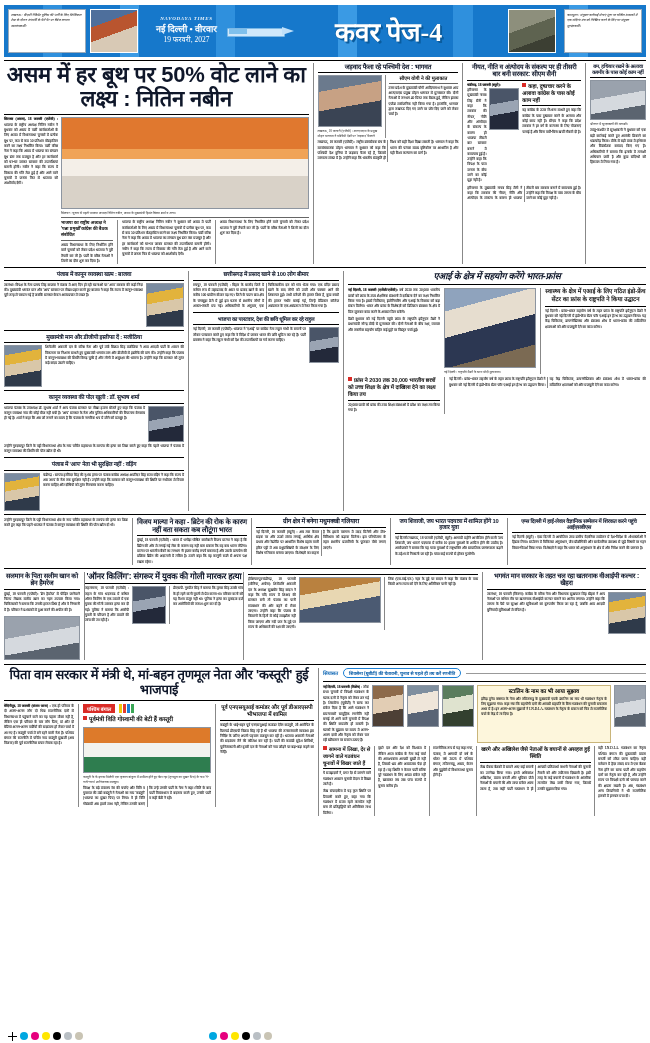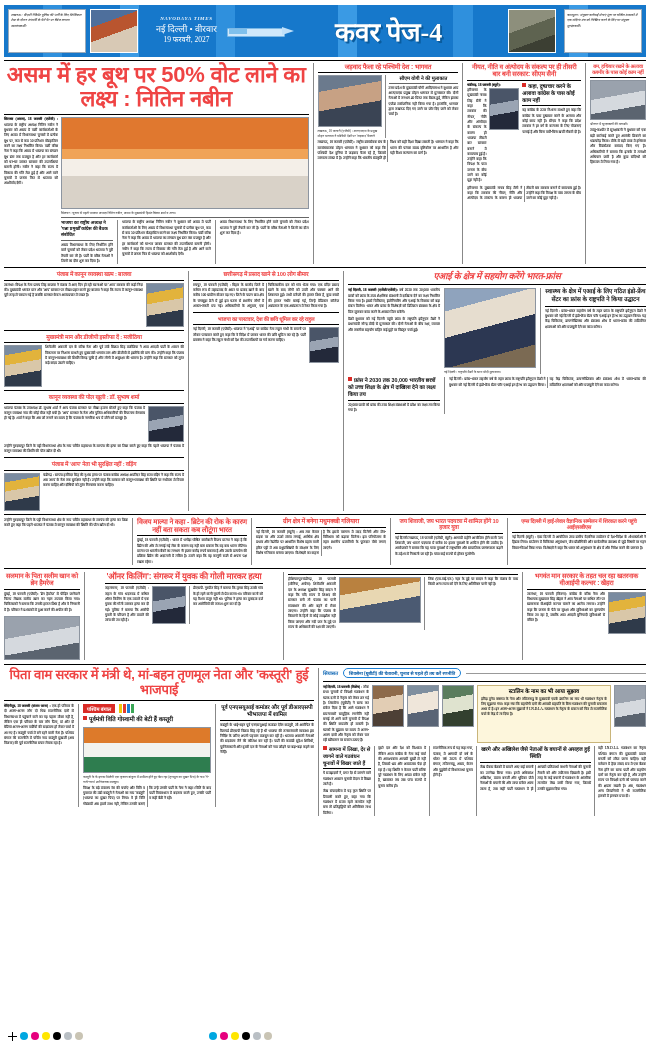--- a/index.html
+++ b/index.html
@@ -11,30 +11,30 @@
      background-image:linear-gradient(90deg,#1678cb 0 6%,#2f90dd 6% 9%,#1678cb 9% 18%,#3a9ae4 18% 21%,#1678cb 21% 33%,#2f90dd 33% 36%,#1678cb 36% 52%,#3a9ae4 52% 55%,#1678cb 55% 70%,#2f90dd 70% 73%,#1678cb 73% 88%,#3a9ae4 88% 91%,#1678cb 91% 100%);
      display:flex;align-items:stretch;}
   .mast-side{width:78px;margin:4px;background:#fff;border:1px solid #9ab;box-sizing:border-box;display:flex;}
   .mast-side .txt{flex:1;font-size:3.4px;line-height:1.55;padding:3px 2px;font-style:italic;color:#222;overflow:hidden;}
   .mast-thumb{width:46px;margin:4px 4px 4px 0;border:1px solid #fff;}
   .mast-thumb.left{background:linear-gradient(160deg,#4e6f9c 0 30%,#b9552f 30% 55%,#d8c9b5 55% 100%);}
   .mast-thumb.right{background:linear-gradient(160deg,#8d8f7c 0 40%,#5e6350 40% 70%,#3c3f33 70% 100%);}
   .mast-center{flex:1;display:flex;align-items:center;justify-content:flex-start;padding-left:14px;gap:10px;}
   .paper-id{color:#fff;text-align:center;line-height:1.35;}
   .paper-id .eng{font-size:5px;letter-spacing:.7px;font-style:italic;font-weight:bold;opacity:.9;}
-  .paper-id .city{font-size:9px;font-weight:normal;}
+  .paper-id .city{font-size:9px;font-weight:bold;}
   .paper-id .date{font-size:7.5px;}
   .pen{width:70px;height:11px;align-self:center;position:relative;}
   .pen .body{position:absolute;left:0;top:2px;width:56px;height:7px;background:#cfe8fb;border:1px solid #7bb8e6;border-radius:1px;}
   .pen .tip{position:absolute;left:55px;top:1px;width:0;height:0;border-top:4.5px solid transparent;border-bottom:4.5px solid transparent;border-left:12px solid #bfe0fa;}
   .pen .cap{position:absolute;left:2px;top:3.2px;width:18px;height:4.5px;background:#7fc0ec;}
   .cover-title{font-family:"Liberation Serif",serif;font-size:26px;font-weight:bold;color:#fff;letter-spacing:0px;
      text-shadow:1px 1px 0 #0a5c9e,2px 2px 0 #0a5c9e, -0.5px -0.5px 0 #0a5c9e;margin-left:28px;white-space:nowrap;}
   .col-sep{border-left:.6px solid #888;}
-  .hl{font-family:"Liberation Sans",sans-serif;font-weight:bold;color:#ef4444;line-height:1.12;letter-spacing:-.2px;}
+  .hl{font-family:"Liberation Sans",sans-serif;font-weight:bold;color:#0f172a;line-height:1.12;letter-spacing:-.2px;}
   .body-txt{font-size:3.5px;line-height:1.52;text-align:justify;color:#1a1a1a;
      text-shadow:0 0 .35px rgba(0,0,0,.55);}
   .cap{font-size:3.3px;color:#333;padding-top:1px;}
   .photo{background:#cfd6dd;border:.6px solid #8d95a0;overflow:hidden;position:relative;}
   .ph-rally{background:linear-gradient(180deg,#e0782f 0 34%,#f0a357 34% 46%,#f4efe8 46% 64%,#d9d2c8 64% 100%);}
   .ph-portrait{background:linear-gradient(170deg,#6b7a8d 0 26%,#c7a184 26% 58%,#3a4454 58% 100%);}
   .ph-turban{background:linear-gradient(170deg,#7a8ba0 0 20%,#e2b33c 20% 42%,#d9c7a8 42% 66%,#2f3a4a 66% 100%);}
   .ph-meet{background:linear-gradient(165deg,#8fa3bd 0 22%,#e6ddcf 22% 48%,#2c3752 48% 78%,#7b6a53 78% 100%);}
   .ph-crowd{background:linear-gradient(170deg,#b9813f 0 30%,#e8d7b2 30% 55%,#4b5a72 55% 100%);}
   .ph-dark{background:linear-gradient(170deg,#4a5568 0 35%,#9aa4b3 35% 60%,#23293a 60% 100%);}
@@ -322,21 +322,21 @@
 
   <div class="sec" style="margin:3px 4px 0 4px;">
 
     <div style="width:76px;padding-right:4px;">
       <div class="hl" style="font-size:6.6px;text-align:center;">सलमान के पिता सलीम खान को ब्रेन हैमरेज</div>
       <div style="border-top:.6px solid #000;margin:2px 0;"></div>
       <div class="body-txt">मुंबई, 18 फरवरी (एजेंसी): 'ब्रेन हैमरेज' से पीड़ित जानेमाने फिल्म लेखक सलीम खान का गहन उपचार किया गया। चिकित्सकों ने बताया कि उनकी हालत स्थिर है और वे निगरानी में हैं। परिवार ने प्रशंसकों से दुआ करने की अपील की है।</div>
       <div class="photo ph-gray" style="height:42px;margin-top:3px;"></div>
     </div>
 
-    <div class="col-sep" style="width:158px;padding:0 20px;">
+    <div class="col-sep" style="width:158px;padding:0 0;">
       <div class="hl" style="font-size:8.4px;text-align:center;">'ऑनर किलिंग': संगरूर में युवक की गोली मारकर हत्या</div>
       <div style="border-top:.6px solid #000;margin:2px 0;"></div>
       <div class="flexrow" style="gap:3px;">
         <div class="body-txt" style="width:44px;">लहरागागा, 18 फरवरी (एजेंसी) : लहरा के गांव भदलवड में कथित ऑनर किलिंग के एक मामले में एक युवक की गोली मारकर हत्या कर दी गई। पुलिस ने बताया कि आरोपी युवती के परिजन हैं और मामले की जांच की जा रही है।</div>
         <div class="photo ph-dark" style="width:32px;height:36px;"></div>
         <div class="body-txt col-sep" style="flex:1;padding-left:3px;">डीएसपी. गुरमीत सिंह ने बताया कि मृतक सिंह उसके गांव के ही रहने वाली युवती से प्रेम करता था। परिवार वालों को यह रिश्ता मंजूर नहीं था। पुलिस ने हत्या का मुकदमा दर्ज कर आरोपियों की तलाश शुरू कर दी है।</div>
       </div>
     </div>
 
     <div class="col-sep" style="width:230px;padding:0 4px;">

